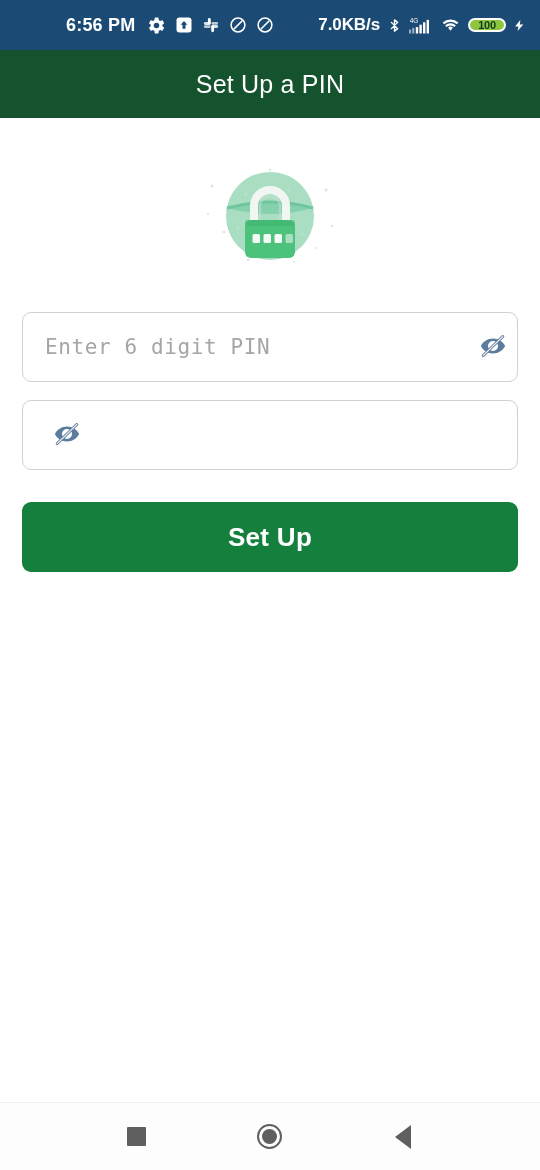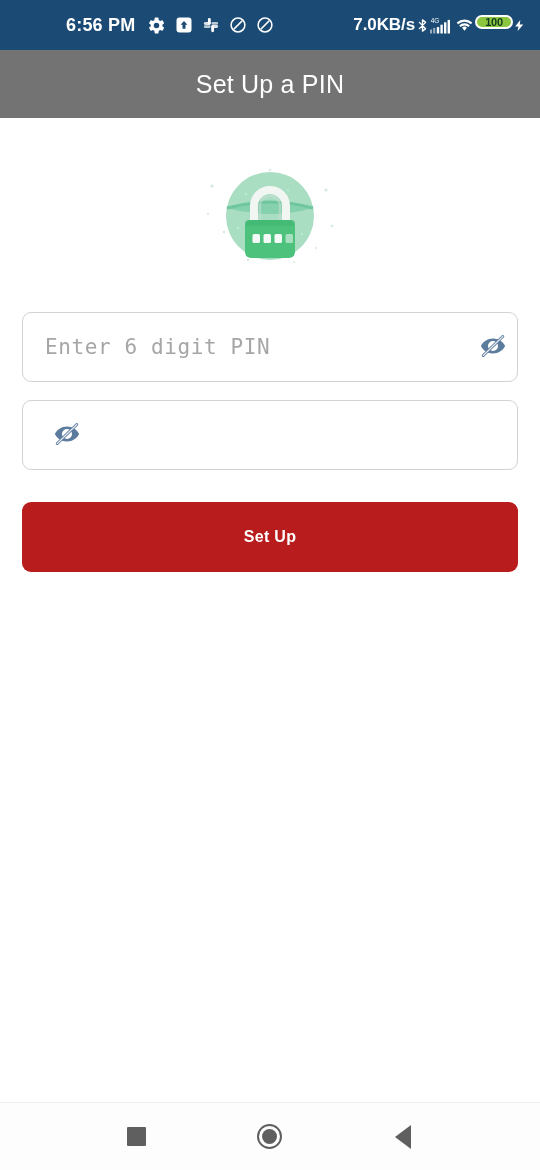--- a/index.html
+++ b/index.html
@@ -21,23 +21,24 @@
     height: 50px;
     background: #1B4B74;
     display: flex;
     align-items: center;
     justify-content: space-between;
     padding: 0 14px 0 66px;
   }
   .status-left,
   .status-right {
     display: flex;
+    align-items: center;
   }
   .status-left { gap: 9px; }
-  .status-right { }
+  .status-right { gap: 7px; }
 
   .status-time {
     color: #ffffff;
     font-size: 18px;
     font-weight: bold;
     letter-spacing: 0.2px;
     margin-right: 3px;
   }
   .net-speed {
     color: #ffffff;
@@ -68,21 +69,21 @@
     font-size: 11px;
     font-weight: bold;
     color: #123a20;
     line-height: 1;
     letter-spacing: -0.3px;
   }
 
   
   .app-bar {
     height: 68px;
-    background: #737373;
+    background: #14532d;
     display: flex;
     align-items: center;
     justify-content: center;
   }
   .app-bar-title {
     color: #ffffff;
     font-size: 25px;
     font-weight: normal;
     letter-spacing: 0.2px;
   }
@@ -142,24 +143,24 @@
     cursor: pointer;
     color: #5C7C9E;
   }
 
   .setup-button {
     width: 100%;
     height: 70px;
     margin-top: 14px;
     border: none;
     border-radius: 9px;
-    background: #b91c1c;
+    background: #15803d;
     color: #ffffff;
     font-family: "Liberation Sans", sans-serif;
-    font-size: 16px;
+    font-size: 26px;
     font-weight: bold;
     letter-spacing: 0.3px;
     cursor: pointer;
   }
 
   
   .nav-bar {
     position: absolute;
     left: 0;
     bottom: 0;

